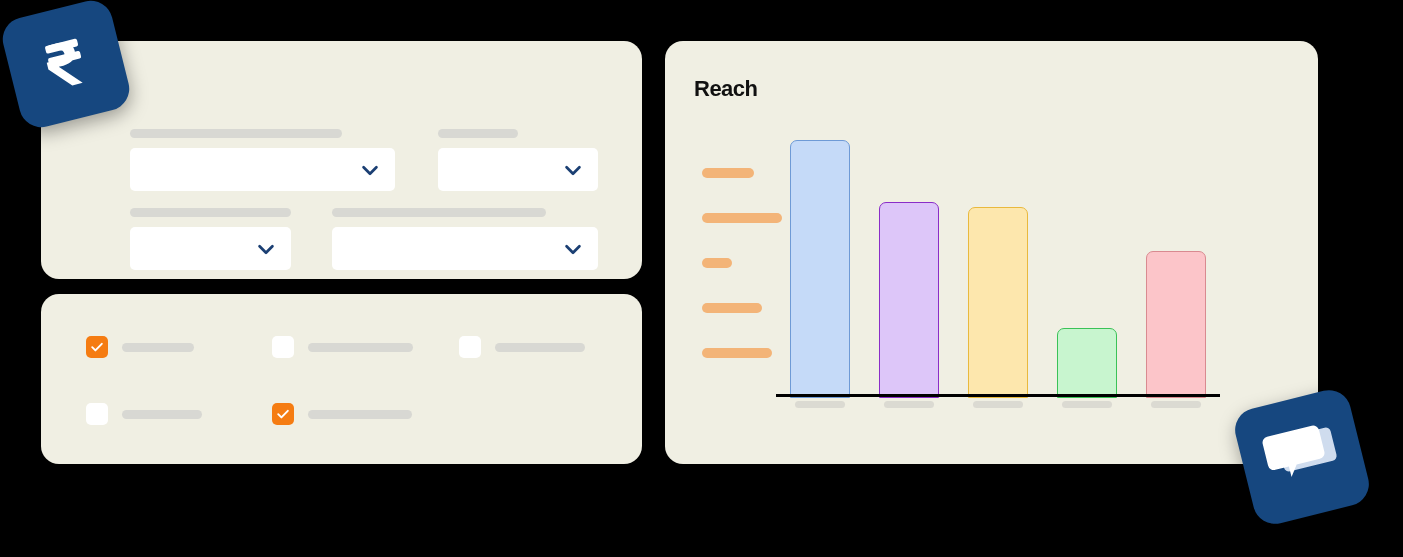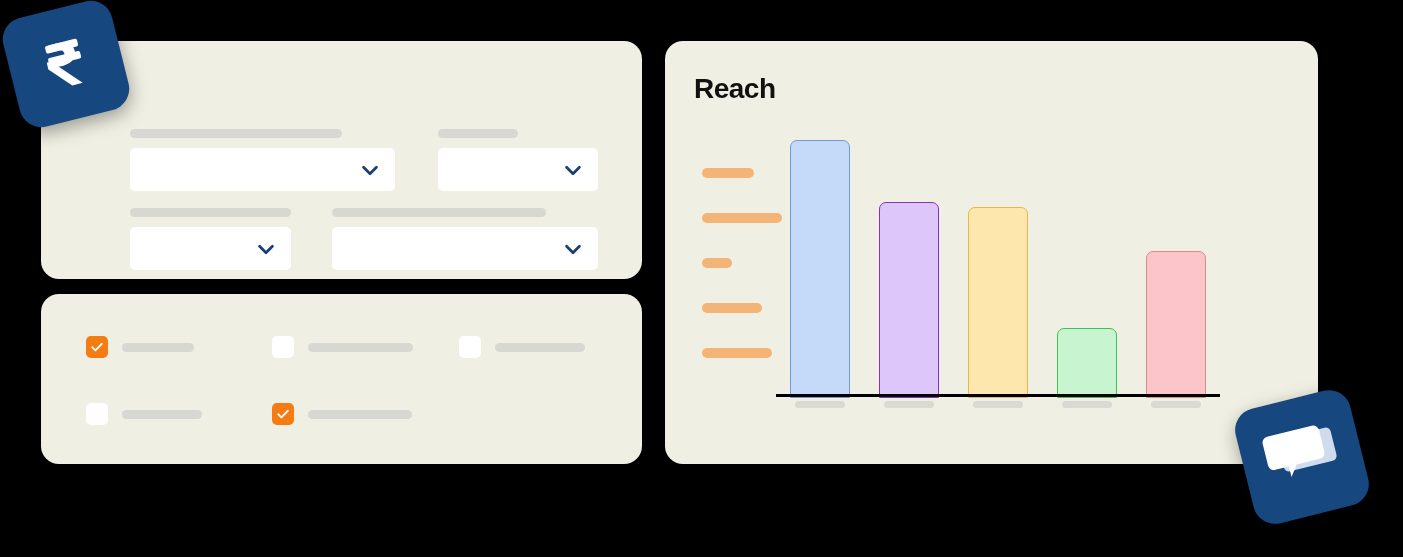--- a/index.html
+++ b/index.html
@@ -142,21 +142,21 @@
   #check-3 { left: 86px; top: 403px; }
   #check-3 .check-label { width: 80px; }
   #check-4 { left: 272px; top: 403px; }
   #check-4 .check-label { width: 104px; }
 
   
   #chart-title {
     position: absolute;
     left: 694px;
     top: 68px;
-    font-size: 28px;
+    font-size: 22px;
     font-weight: bold;
     color: #111111;
     letter-spacing: -0.5px;
     line-height: 42px;
     text-align: right;
   }
 
   #legend {
     position: absolute;
     left: 702px;

